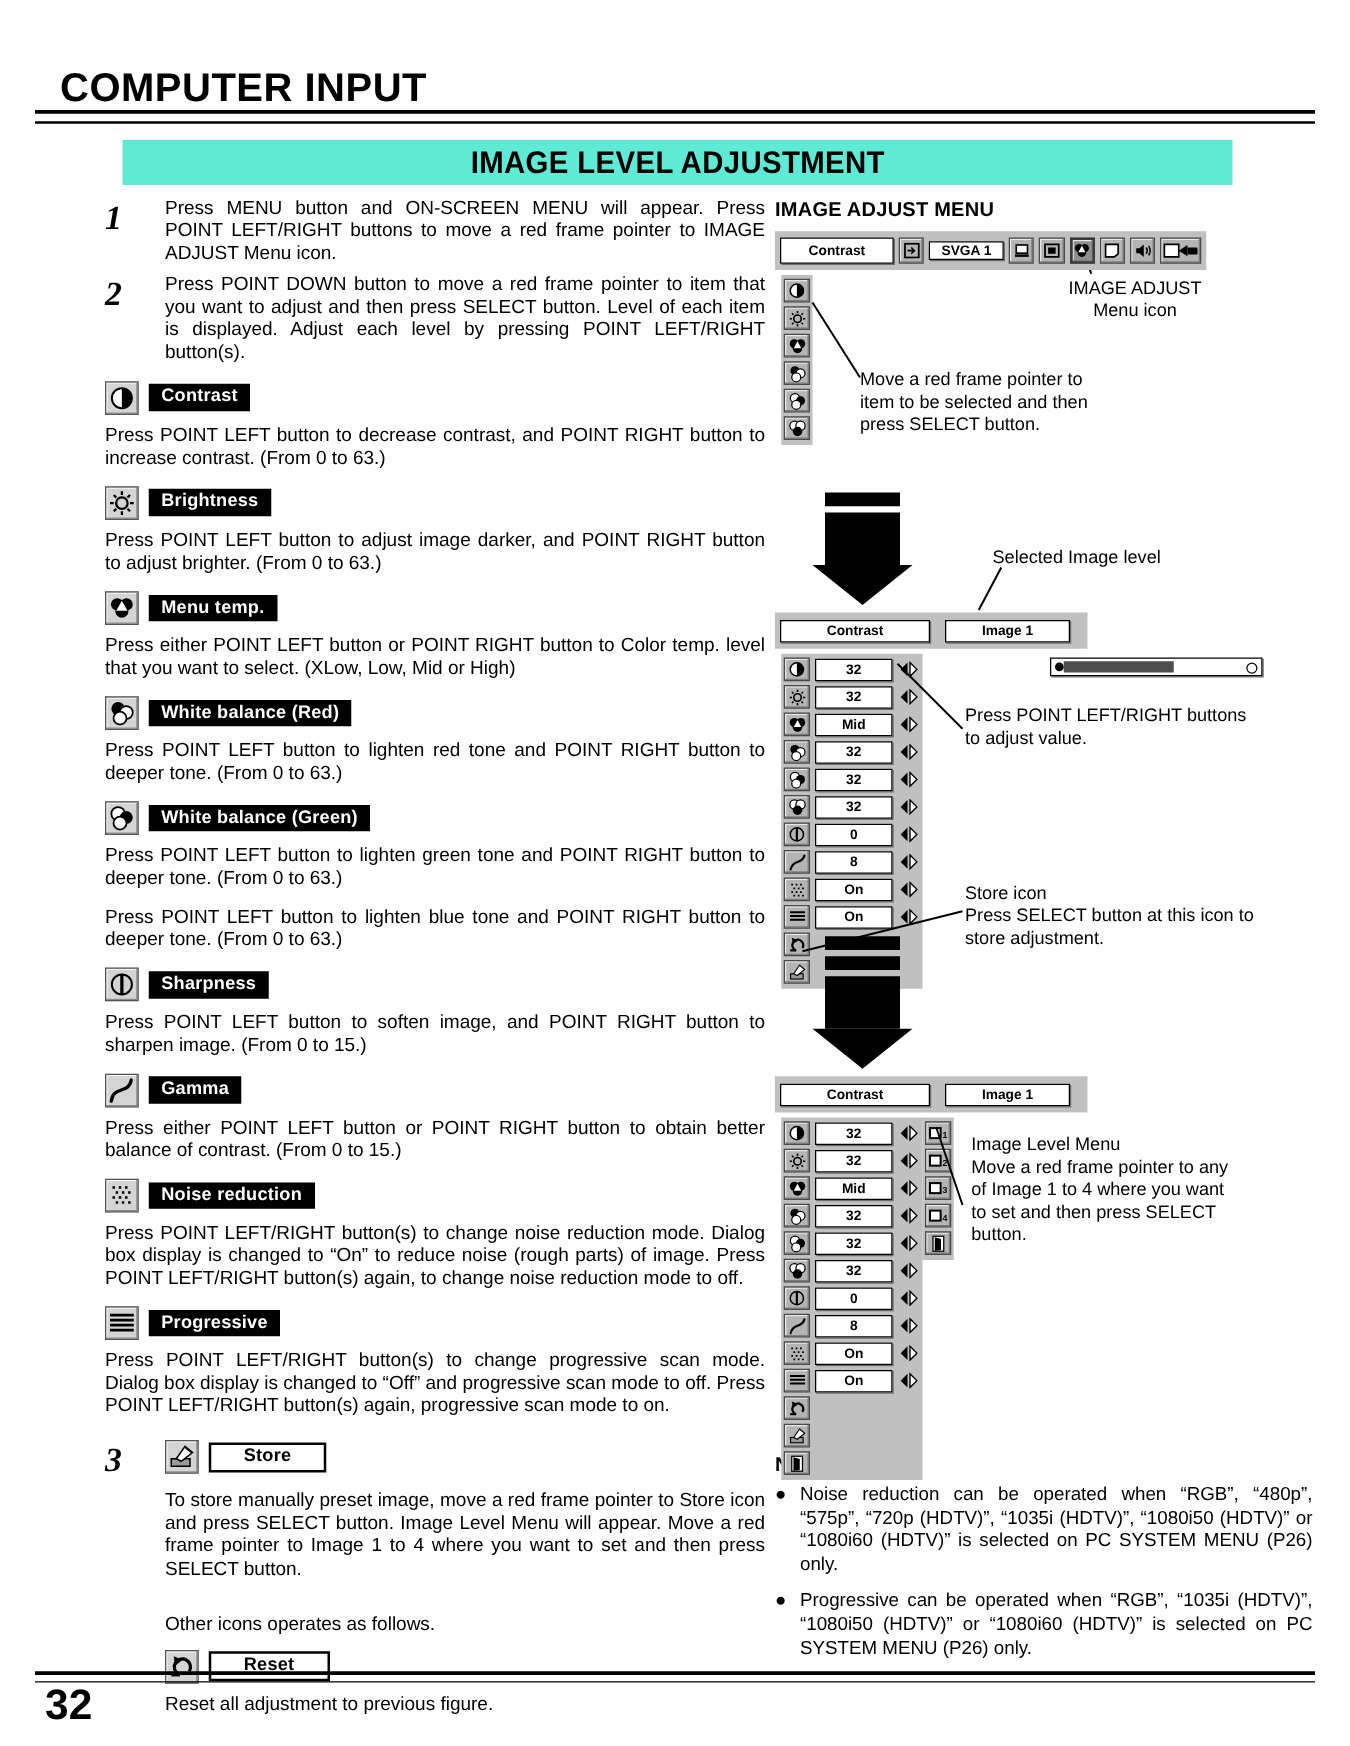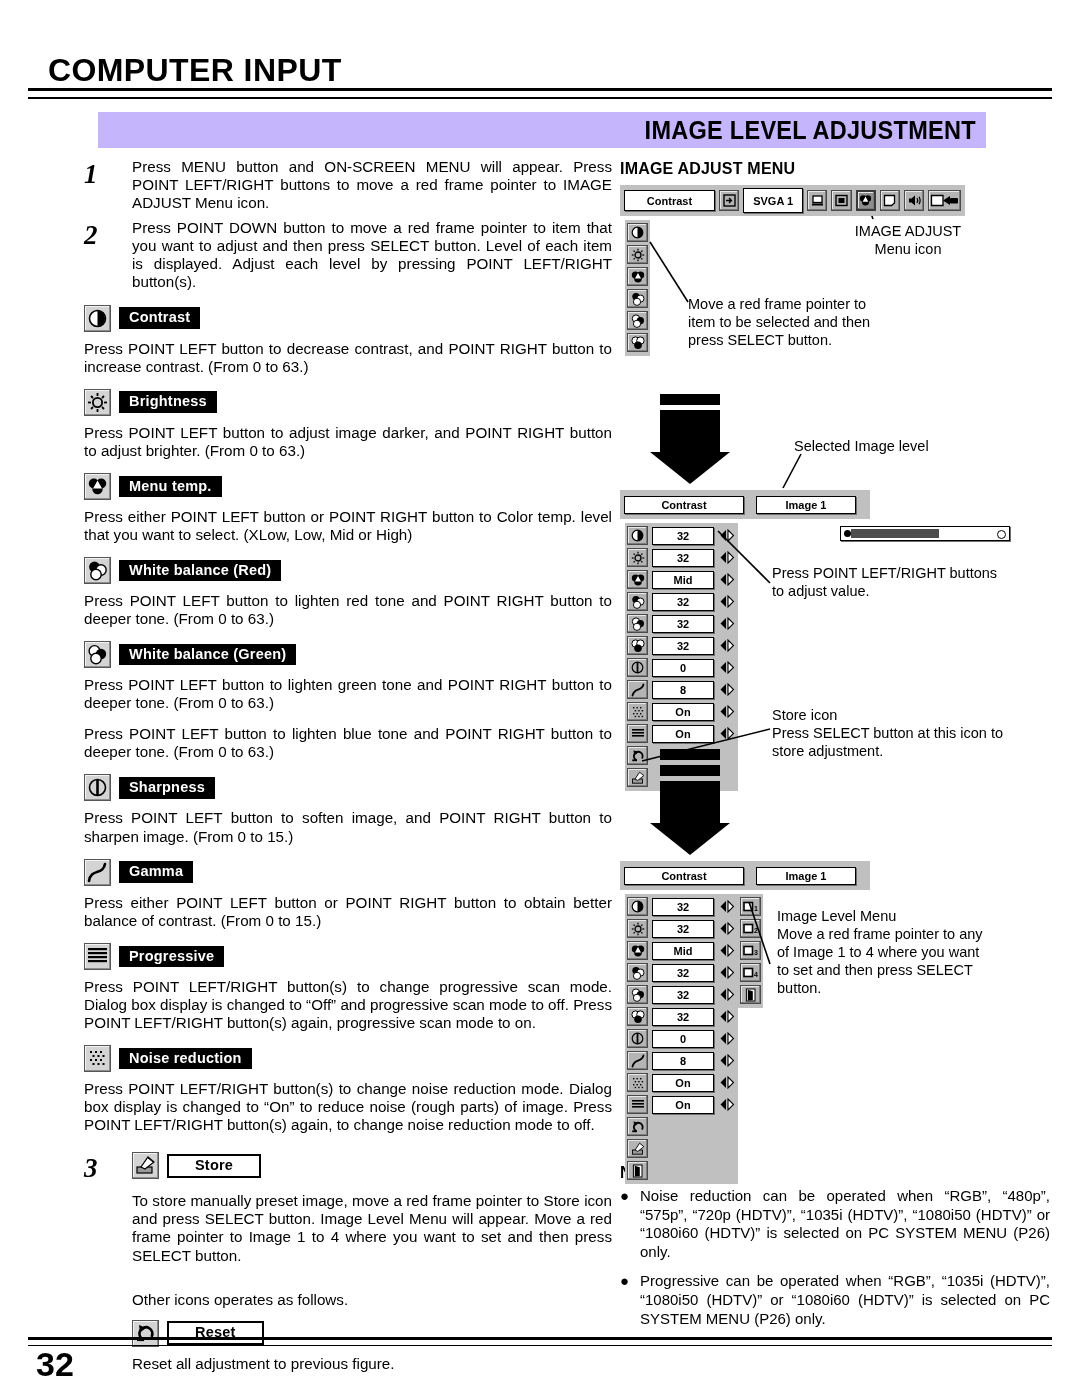--- a/index.html
+++ b/index.html
@@ -4,22 +4,22 @@
 <style>
   html,body{margin:0;padding:0;background:#fff;}
   body{width:1080px;height:1397px;position:relative;
        font-family:"Liberation Sans",sans-serif;color:#000;}
   .page{position:absolute;left:0;top:0;width:1080px;height:1397px;}
 
   
   .chapter{position:absolute;left:48px;top:52px;font-size:32px;font-weight:bold;letter-spacing:.4px;}
   .rule-top{position:absolute;left:28px;top:88px;width:1024px;height:6px;
             border-top:3px solid #000;border-bottom:2px solid #000;}
-  .banner{position:absolute;left:98px;top:112px;width:888px;height:36px;background:#c4b5fd;
-          display:flex;align-items:center;justify-content:flex-end;}
+  .banner{position:absolute;left:98px;top:112px;width:888px;height:36px;background:#5eead4;
+          display:flex;align-items:center;justify-content:center;}
   .banner span{font-size:25px;font-weight:bold;letter-spacing:.3px;transform:scaleX(.94);}
 
   
   .colL{position:absolute;left:84px;top:158px;width:528px;}
   .colR{position:absolute;left:620px;top:160px;width:430px;}
 
   
   .step{display:flex;margin-bottom:7px;}
   .step .num{font-family:"Liberation Serif",serif;font-style:italic;font-weight:bold;
              font-size:27px;width:48px;flex:0 0 48px;text-align:left;line-height:1.05;padding-top:2px;}
@@ -212,37 +212,20 @@
             </svg>
         </div>
         <span class="lbl">Gamma</span>
       </div>
       <div class="para">Press either POINT LEFT button or POINT RIGHT button to obtain better balance of contrast.  (From 0 to 15.)</div>
     </div>
 
     <div class="item">
       <div class="item-head">
         <div class="ico">
-          <svg width="21" height="20" viewBox="0 0 21 20">
-              <g fill="#000">
-                <rect x="1" y="2" width="19" height="2.2"></rect>
-                <rect x="1" y="6" width="19" height="2.2"></rect>
-                <rect x="1" y="10" width="19" height="2.2"></rect>
-                <rect x="1" y="14" width="19" height="2.2"></rect>
-              </g>
-            </svg>
-        </div>
-        <span class="lbl">Progressive</span>
-      </div>
-      <div class="para">Press POINT LEFT/RIGHT button(s) to change progressive scan mode. Dialog box display is changed to “Off” and progressive scan mode to off. Press POINT LEFT/RIGHT button(s) again, progressive scan mode to on.</div>
-    </div>
-
-    <div class="item">
-      <div class="item-head">
-        <div class="ico">
           <svg width="21" height="21" viewBox="0 0 21 21">
               <g fill="#000">
                 <rect x="3" y="3" width="2" height="2"></rect>
                 <rect x="8" y="3" width="2" height="2"></rect>
                 <rect x="13" y="3" width="2" height="2"></rect>
                 <rect x="5.5" y="7" width="2" height="2"></rect>
                 <rect x="10.5" y="7" width="2" height="2"></rect>
                 <rect x="15.5" y="7" width="2" height="2"></rect>
                 <rect x="3" y="11" width="2" height="2"></rect>
                 <rect x="8" y="11" width="2" height="2"></rect>
@@ -251,20 +234,37 @@
                 <rect x="10.5" y="15" width="2" height="2"></rect>
                 <rect x="15.5" y="15" width="2" height="2"></rect>
               </g>
             </svg>
         </div>
         <span class="lbl">Noise reduction</span>
       </div>
       <div class="para">Press POINT LEFT/RIGHT button(s) to change noise reduction mode.  Dialog box display is changed to “On” to reduce noise (rough parts) of  image. Press POINT LEFT/RIGHT button(s) again, to change noise reduction mode to off.</div>
     </div>
 
+    <div class="item">
+      <div class="item-head">
+        <div class="ico">
+          <svg width="21" height="20" viewBox="0 0 21 20">
+              <g fill="#000">
+                <rect x="1" y="2" width="19" height="2.2"></rect>
+                <rect x="1" y="6" width="19" height="2.2"></rect>
+                <rect x="1" y="10" width="19" height="2.2"></rect>
+                <rect x="1" y="14" width="19" height="2.2"></rect>
+              </g>
+            </svg>
+        </div>
+        <span class="lbl">Progressive</span>
+      </div>
+      <div class="para">Press POINT LEFT/RIGHT button(s) to change progressive scan mode. Dialog box display is changed to “Off” and progressive scan mode to off. Press POINT LEFT/RIGHT button(s) again, progressive scan mode to on.</div>
+    </div>
+
     <div class="step3">
       <div class="num">3</div>
       <div class="item-head" style="margin-top:2px;">
         <div class="ico">
           <svg width="21" height="21" viewBox="0 0 21 21">
               <rect x="2" y="12" width="15" height="6" fill="#9a9a9a" stroke="#000" stroke-width="1.2"></rect>
               <path d="M13 2 L19 7 L10 14 L6 12 Z" fill="#fff" stroke="#000" stroke-width="1.2"></path>
               <line x1="13" y1="3" x2="18" y2="7" stroke="#000" stroke-width="1"></line>
             </svg>
         </div>
@@ -296,21 +296,21 @@
 
     <div class="osd" style="margin-top:7px;width:345px;">
       <div class="osd-bar">
         <div class="field" style="width:100px;height:21px;">Contrast</div>
         <div class="tile">
           <svg width="13" height="13" viewBox="0 0 13 13">
               <rect x="1" y="1" width="11" height="11" fill="none" stroke="#000" stroke-width="1.4"></rect>
               <path d="M3 6.5 L8 6.5 M6 4 L8.5 6.5 L6 9" stroke="#000" stroke-width="1.3" fill="none"></path>
             </svg>
         </div>
-        <div class="field" style="width:66px;height:25px;">SVGA 1</div>
+        <div class="field" style="width:66px;height:15px;">SVGA 1</div>
         <div class="tile">
           <svg width="13" height="13" viewBox="0 0 13 13">
               <rect x="2" y="2" width="9" height="6.5" fill="#fff" stroke="#000" stroke-width="1.3"></rect>
               <rect x="1" y="9.5" width="11" height="2" fill="#000"></rect>
             </svg>
         </div>
         <div class="tile">
           <svg width="13" height="13" viewBox="0 0 13 13">
               <rect x="1" y="1.5" width="11" height="10" fill="none" stroke="#000" stroke-width="1.4"></rect>
               <rect x="3.5" y="4" width="6" height="5" fill="#000"></rect>

